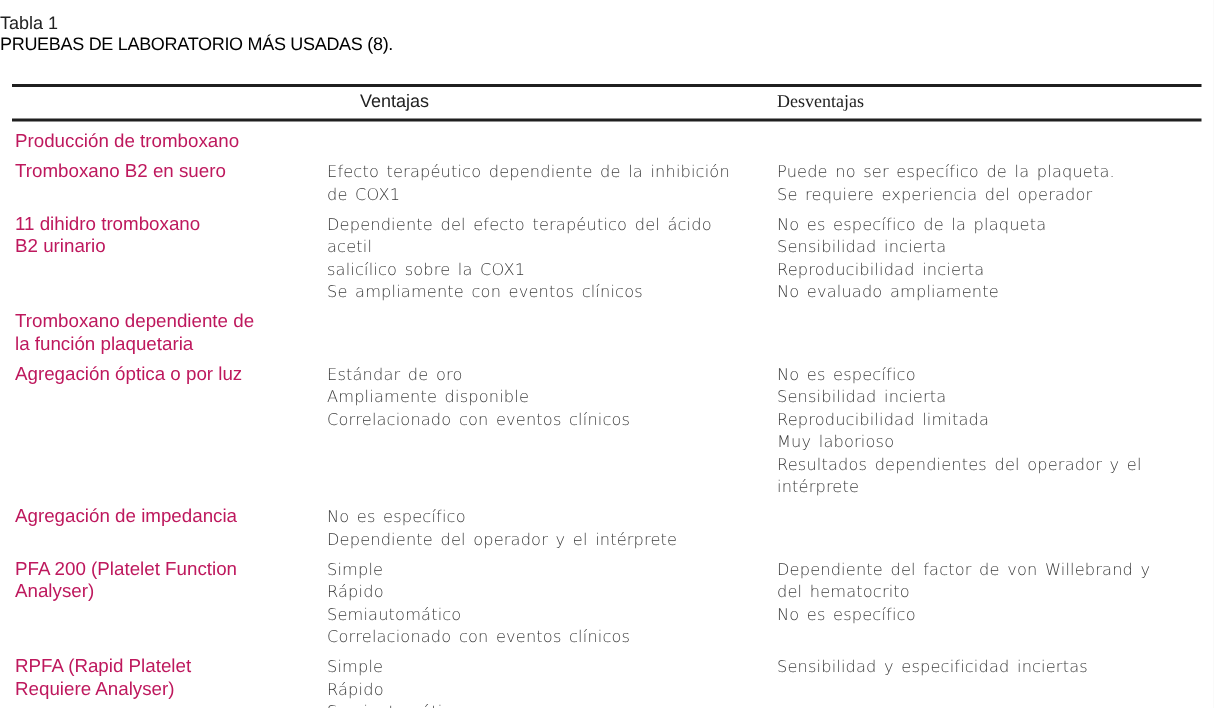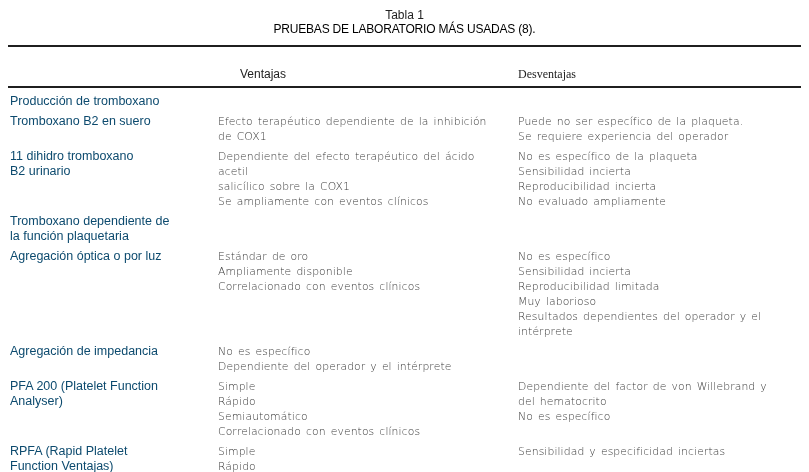--- a/index.html
+++ b/index.html
@@ -1,36 +1,36 @@
 <!DOCTYPE html>
 <html><head>
 <meta charset="utf-8">
 <style>
   html,body{margin:0;padding:0;background:#f6f6f6;}
   .doc{
     width:809px;height:472px;background:#ffffff;box-sizing:border-box;
     font-family:"Liberation Sans","DejaVu Sans",sans-serif;color:#1c1c1c;
     overflow:hidden;position:relative;
   }
-  .title-block{padding-top:8px;text-align:center;}
+  .title-block{padding-top:8px;}
   .tbl-title{font-size:12px;line-height:14px;color:#222;}
   .tbl-subtitle{font-size:12px;line-height:14px;color:#000000;letter-spacing:-0.2px;}
   .table{margin:4px 8px 0 8px;}
   .grid-row{display:grid;grid-template-columns:202px 300px 1fr;align-items:start;}
   .hdr{
     border-top:2px solid #1f1f1f;border-bottom:2px solid #1f1f1f;
-    padding:20px 0 4px 0;margin-top:9px;
+    padding:2px 0 4px 0;margin-top:20px;
   }
   .hdr .hcell{font-size:12px;color:#222;}
   .hcell.ventajas{padding-left:30px;}
   .hcell.desventajas{padding-left:8px;font-family:Liberation Serif, serif;}
   .rows{padding-top:6px;}
   .row{margin-bottom:5px;}
   .row-label{
-    font-size:12.5px;line-height:15px;color:#0c4a6e;
+    font-size:12.5px;line-height:15px;color:#be185d;
     white-space:pre-line;padding-right:10px;padding-left:2px;
   }
   .cell{
     font-family:"DejaVu Sans","Liberation Sans",sans-serif;
     font-size:10.8px;line-height:15px;color:#3a3a3a;font-weight:300;
     white-space:pre-line;letter-spacing:0.1px;word-spacing:1.5px;
     padding-right:14px;padding-left:8px;
   }
 </style>
 </head>
@@ -111,21 +111,21 @@
 Rápido
 Semiautomático
 Correlacionado con eventos clínicos</div>
         <div class="cell">Dependiente del factor de von Willebrand y
 del hematocrito
 No es específico</div>
       </div>
 
       <div class="grid-row row">
         <div class="row-label">RPFA (Rapid Platelet
-Function Ventajas)</div>
+Requiere Analyser)</div>
         <div class="cell">Simple
 Rápido
 Semiautomático
 Correlacionado con eventos clínicos</div>
         <div class="cell">Sensibilidad y especificidad inciertas</div>
       </div>
 
     </div>
   </div>
 

